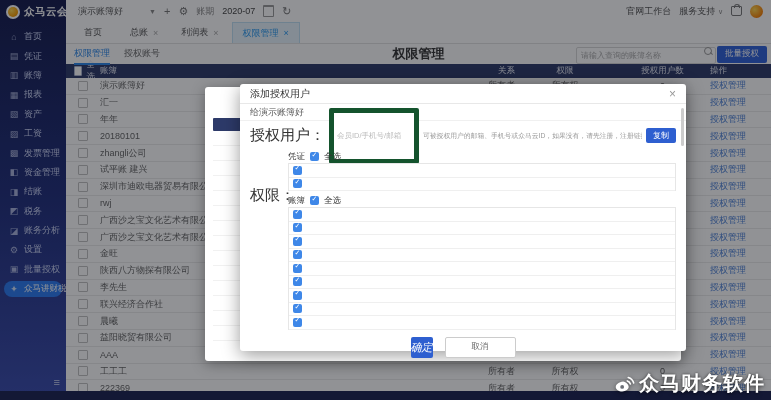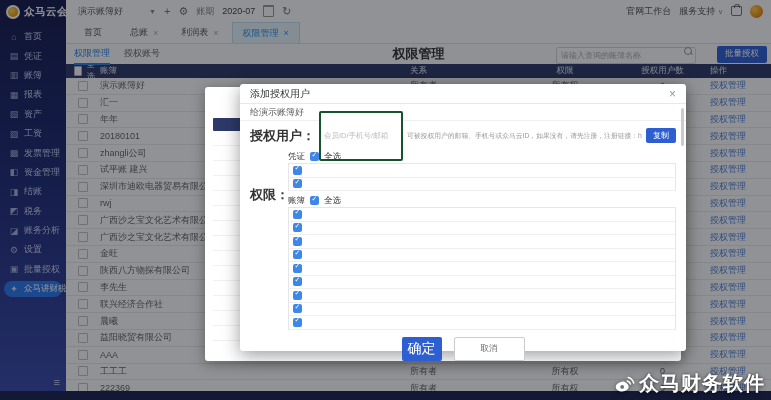--- a/index.html
+++ b/index.html
@@ -37,33 +37,33 @@
   .tab-close{color:#aaa;font-size:9px;}
   .tab.active{background:#e8f4fd;border:1px solid #bfe0f5;border-bottom:none;color:#2a9af0;}
   .tab.active .tab-close{color:#2a9af0;}
   
   .content{position:absolute;top:44px;left:0;right:0;bottom:0;background:#fdfdfd;}
   .content-head{height:20px;display:flex;align-items:center;position:relative;padding:0 4px 0 8px;}
   .subtabs{display:flex;gap:14px;}
   .subtab{font-size:9px;color:#666;padding:3px 0;cursor:pointer;}
   .subtab.active{color:#2a86e8;border-bottom:2px solid #2a86e8;}
   .page-title{position:absolute;left:50%;transform:translateX(-50%);font-size:13px;color:#333;font-weight:bold;}
-  .search-wrap{margin-left:auto;display:flex;align-items:center;gap:21px;}
+  .search-wrap{margin-left:auto;display:flex;align-items:center;gap:1px;}
   .search-box{position:relative;}
   .search-box input{width:118px;height:15px;border:1px solid #d8d8d8;border-radius:2px;font-size:8px;padding:0 16px 0 4px;color:#444;outline:none;background:#fff;}
   .search-box input::placeholder{color:#aaa;}
   .mag{position:absolute;right:4px;top:3px;width:6px;height:6px;border:1px solid #999;border-radius:50%;}
   .mag::after{content:"";position:absolute;left:5px;top:5px;width:3px;height:1px;background:#999;transform:rotate(45deg);}
   .batch-btn{height:17px;background:#2e61d9;color:#fff;border:none;border-radius:2px;font-size:8.5px;padding:0 8px;white-space:nowrap;}
   .table-head{height:14px;background:#2d3a69;color:#e8ebf5;display:flex;align-items:center;font-size:8.5px;}
   .rows{position:absolute;top:34px;left:0;right:0;bottom:0;overflow:hidden;}
   .trow{height:15.8px;display:flex;align-items:center;border-bottom:1px solid #ebebeb;font-size:9px;color:#666;background:#fff;}
   .c-check{width:34px;display:flex;justify-content:center;flex:none;}
   .c-name{width:310px;flex:none;white-space:nowrap;overflow:hidden;}
-  .c-rel{width:105px;flex:none;text-align:left;font-family:Liberation Serif, serif;}
+  .c-rel{width:105px;flex:none;text-align:right;font-family:Liberation Serif, serif;}
   .c-perm{width:100px;flex:none;text-align:center;}
   .c-users{width:95px;flex:none;text-align:center;}
   .c-action{flex:1;}
   .link{color:#4a7fd6;cursor:pointer;}
   .cb-empty{width:8px;height:8px;border:1px solid #c2c2c2;border-radius:1px;background:#fff;display:inline-block;}
   .hd-check{width:8px;height:8px;border:1px solid #aeb6d0;border-radius:1px;background:#fff;display:inline-block;}
   .hd-select{display:flex;gap:4px;align-items:center;width:34px;padding-left:8px;flex:none;box-sizing:border-box;}
   .bottom-strip{position:absolute;left:0;bottom:0;width:771px;height:9px;background:#1b2150;z-index:5;}
   
   .overlay{position:absolute;inset:0;background:rgba(12,14,20,0.45);z-index:10;}
@@ -75,37 +75,37 @@
   .bm-head{position:absolute;left:8px;right:8px;top:31px;height:13px;background:#2d3a69;border-radius:1px;}
   .bm-rows{position:absolute;left:8px;right:8px;top:44px;bottom:8px;
     background:repeating-linear-gradient(180deg,#fff 0 14px,#f1f1f1 14px 15px);}
   .modal{position:absolute;left:240px;top:84px;width:446px;height:267px;background:#fff;border-radius:3px;
     box-shadow:0 4px 18px rgba(0,0,0,.4);z-index:30;box-sizing:border-box;}
   .m-title-row{height:19px;border-bottom:1px solid #e8e8e8;display:flex;align-items:center;justify-content:space-between;padding:0 10px;}
   .m-title{font-size:10px;color:#333;}
   .m-close{color:#999;font-size:12px;cursor:pointer;line-height:1;}
   .m-subtitle{height:16px;line-height:16px;padding:0 10px;border-bottom:1px solid #f0f0f0;font-size:9px;color:#555;}
   .m-form{height:25px;display:flex;align-items:center;gap:4px;padding:2px 10px 0;}
-  .m-label{font-size:13px;color:#333;flex:none;font-weight:bold;}
-  .m-form input{width:74px;height:14px;border:2px solid #14532d;border-radius:2px;font-size:7.5px;padding:16px 3px;color:#444;outline:none;flex:none;}
+  .m-label{font-size:15px;color:#333;flex:none;}
+  .m-form input{width:74px;height:14px;border:5px solid #14532d;border-radius:2px;font-size:7.5px;padding:16px 3px;color:#444;outline:none;flex:none;}
   .m-form input::placeholder{color:#bbb;}
   .m-hint{font-size:6.8px;color:#999;white-space:nowrap;overflow:hidden;flex:1;}
   .m-copy{flex:none;background:#2e5fd0;color:#fff;border:none;border-radius:2px;font-size:8px;padding:2px 7px;}
   .m-perms{padding:2px 10px 0;position:relative;}
   .perm-label{position:absolute;left:10px;top:9px;margin-top:29px;}
   .sections{margin-left:38px;}
   .sec-head{height:13px;display:flex;align-items:center;gap:5px;font-size:8.5px;color:#333;}
   .sec-box{border:1px solid #e6e6e6;border-bottom:none;margin-bottom:3px;}
   .sec-row{display:flex;align-items:center;border-bottom:1px solid #efefef;min-height:12.5px;font-size:8px;color:#555;padding-left:4px;}
   .row-name{width:72px;flex:none;display:flex;align-items:center;gap:3px;}
   .row-perms{display:flex;flex-wrap:wrap;width:262px;}
   .cb{width:9px;height:9px;background:#3e87e8;border-radius:2px;position:relative;display:inline-block;flex:none;}
   .cb::after{content:"✓";position:absolute;left:1.5px;top:-1.5px;color:#fff;font-size:7px;}
   .m-footer{display:flex;justify-content:center;gap:12px;padding-top:4px;}
-  .btn-primary{background:#2e5fd0;color:#fff;border:none;border-radius:2px;font-size:14px;padding:3px 6px;}
+  .btn-primary{background:#2e5fd0;color:#fff;border:none;border-radius:2px;font-size:11px;padding:3px 0;font-style:italic;}
   .btn-plain{background:#fff;color:#666;border:1px solid #ccc;border-radius:2px;font-size:8.5px;padding:3px 26px;}
   .m-scroll{position:absolute;right:2px;top:24px;width:3px;height:38px;background:#ccc;border-radius:2px;}
   
   .watermark{position:absolute;right:6px;bottom:3px;z-index:40;display:flex;align-items:center;gap:4px;
     color:#fff;font-size:20px;font-weight:bold;letter-spacing:1px;
     text-shadow:0 1px 4px rgba(0,0,0,.6),0 0 2px rgba(0,0,0,.45);}
   .wm-icon{filter:drop-shadow(0 1px 2px rgba(0,0,0,.5));display:flex;}
 </style>
 </head>
 <body>

